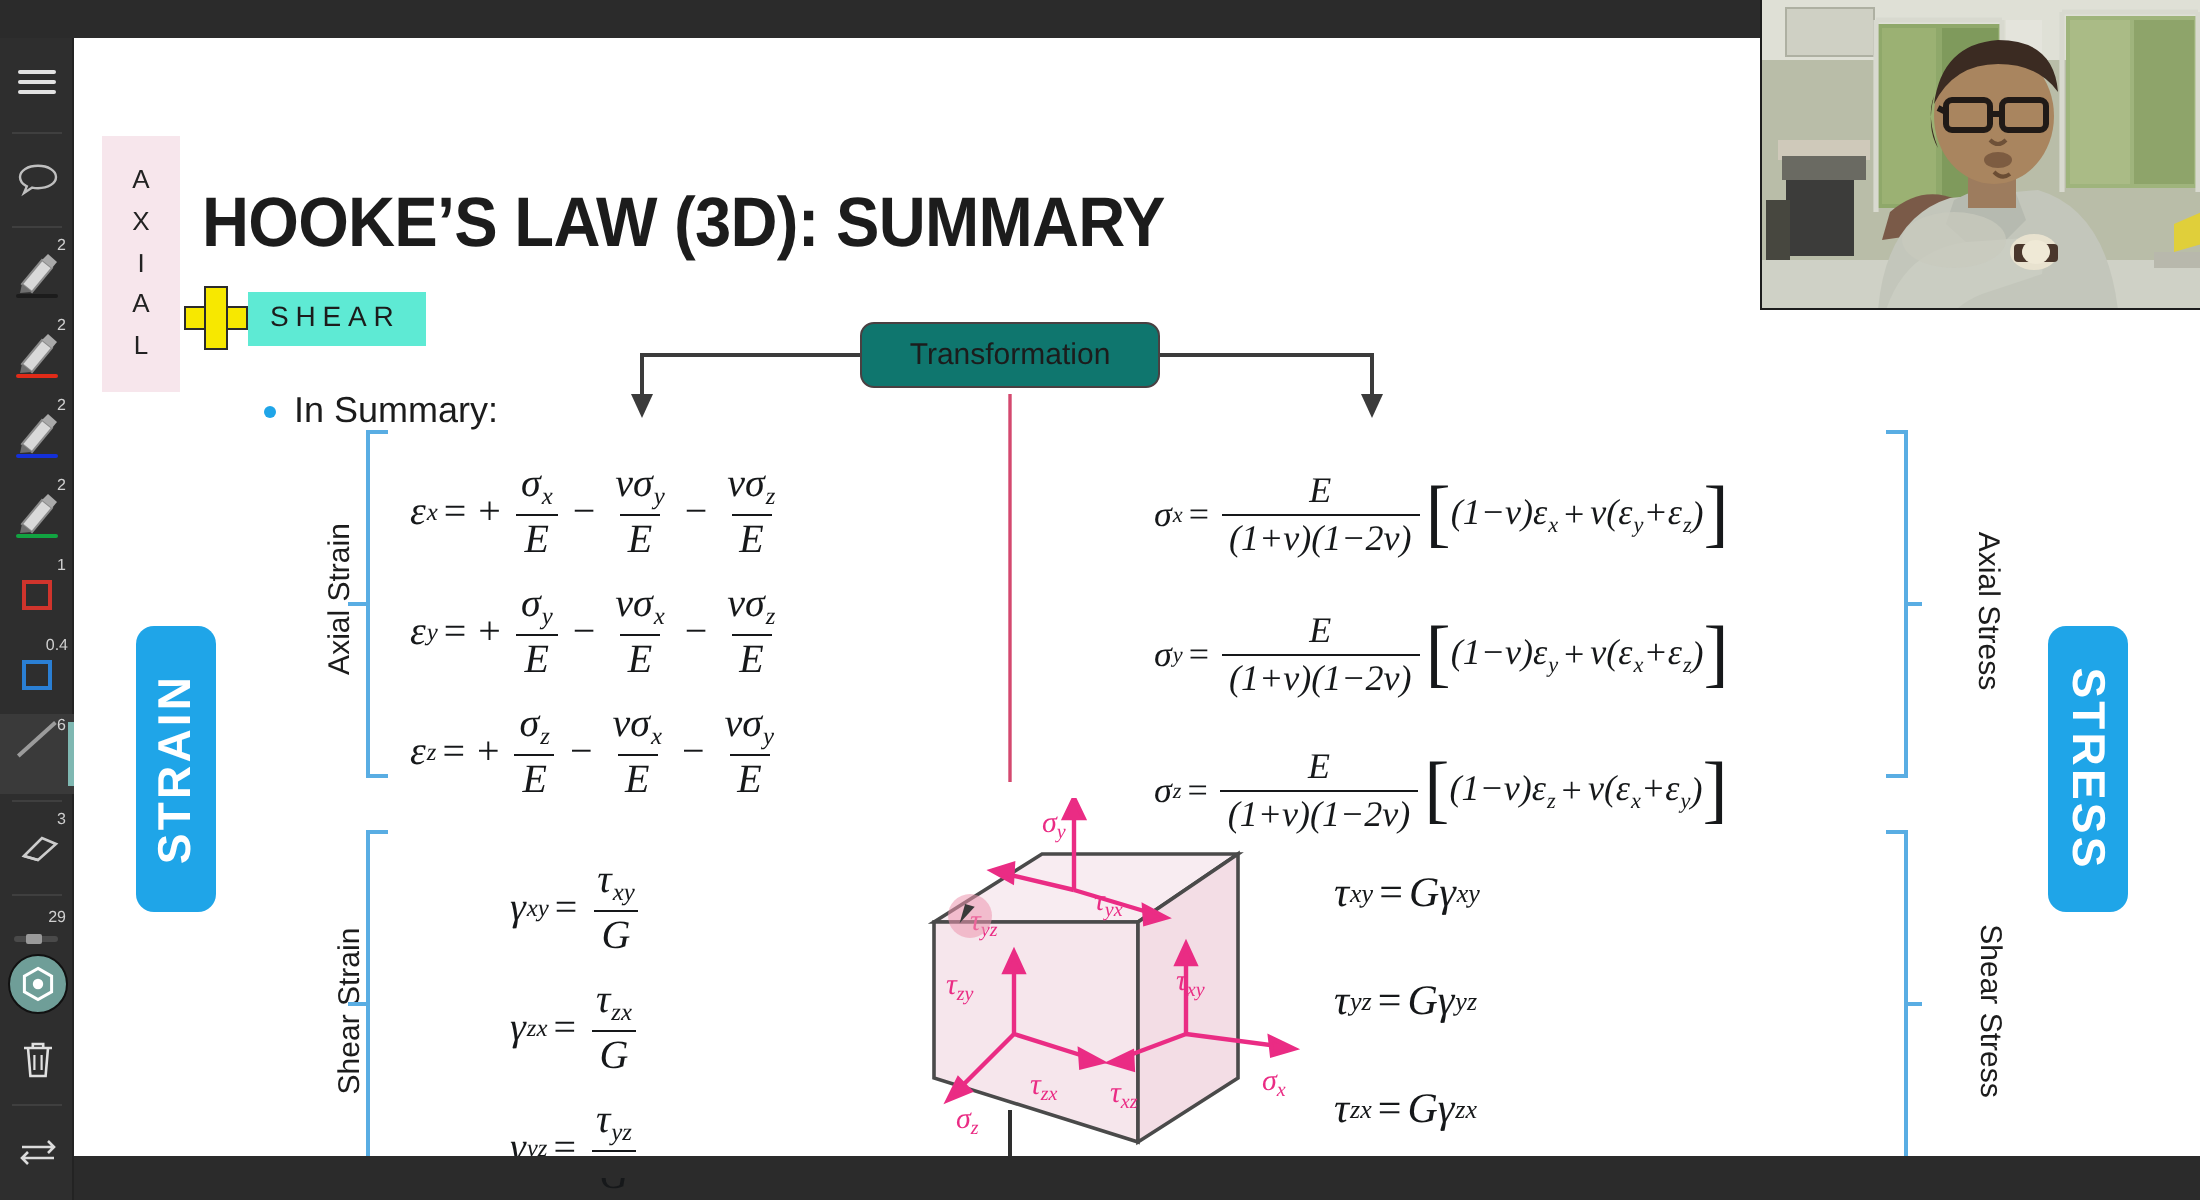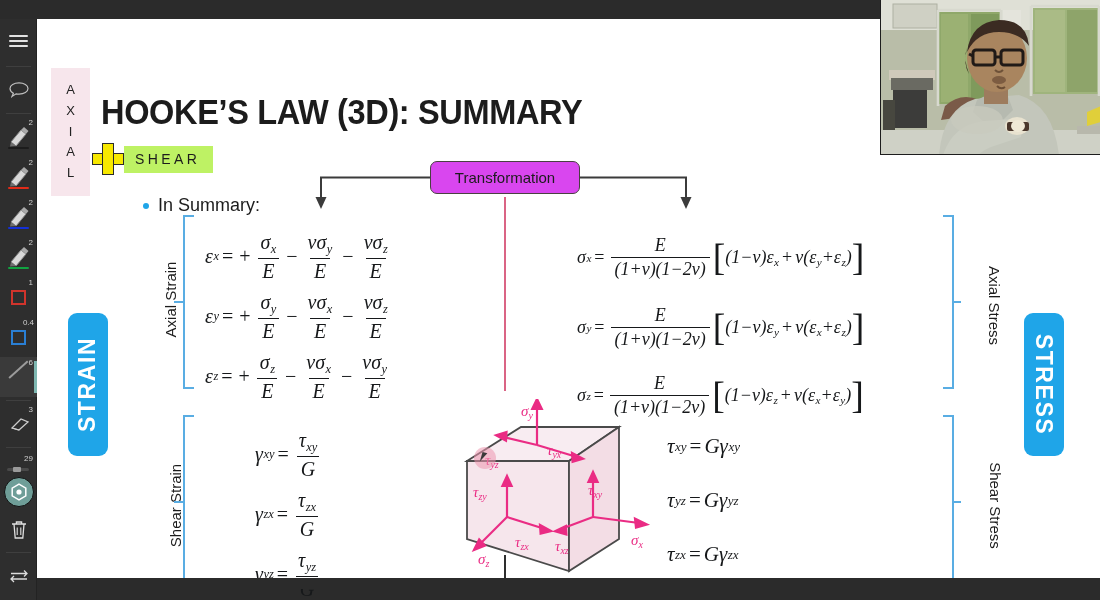--- a/index.html
+++ b/index.html
@@ -146,52 +146,52 @@
   .plus i.h { left: 0; top: 10px; width: 32px; height: 12px; }
   .plus i.v { left: 10px; top: 0; width: 12px; height: 32px; }
   .plus i.cover {
     left: 11.6px; top: 11.6px; width: 8.8px; height: 8.8px;
     background: #f7e800; border: none;
   }
 
   .shear-box {
     position: absolute; left: 87px; top: 127px;
     padding: 4px 13px 5px 11px;
-    background: #bef264;
+    background: #5eead4;
   }
   .shear-box span {
     font-size: 14px; letter-spacing: 3.4px; color: #1c1c1c;
   }
 
   .slide-title {
     position: absolute; left: 64px; top: 73px;
     font-size: 35px; font-weight: bold;
     letter-spacing: -0.4px;
     color: #1c1c1c;
     font-family: "Liberation Sans", sans-serif;
     transform: scaleX(0.93);
     transform-origin: left center;
     white-space: nowrap;
   }
 
   .summary {
-    position: absolute; left: 106px; top: 176px;
+    position: absolute; left: 95px; top: 176px;
     font-size: 18px; color: #1c1c1c;
     display: flex; align-items: center; gap: 9px;
   }
   .summary .dot {
     width: 6px; height: 6px; border-radius: 50%; background: #1fa5e8;
     display: inline-block;
   }
 
   
   .trans-box {
     position: absolute; left: 393px; top: 142px;
     width: 150px; height: 33px;
-    background: #d946ef;
+    background: #0f766e;
     border: 1.6px solid #4a4042;
     border-radius: 7px;
     display: flex; align-items: center; justify-content: center;
     font-size: 15px; color: #1c1c1c;
   }
   .flow-svg { position: absolute; left: 0; top: 0; width: 1063px; height: 559px; pointer-events: none; }
 
   
   .pill {
     position: absolute;

